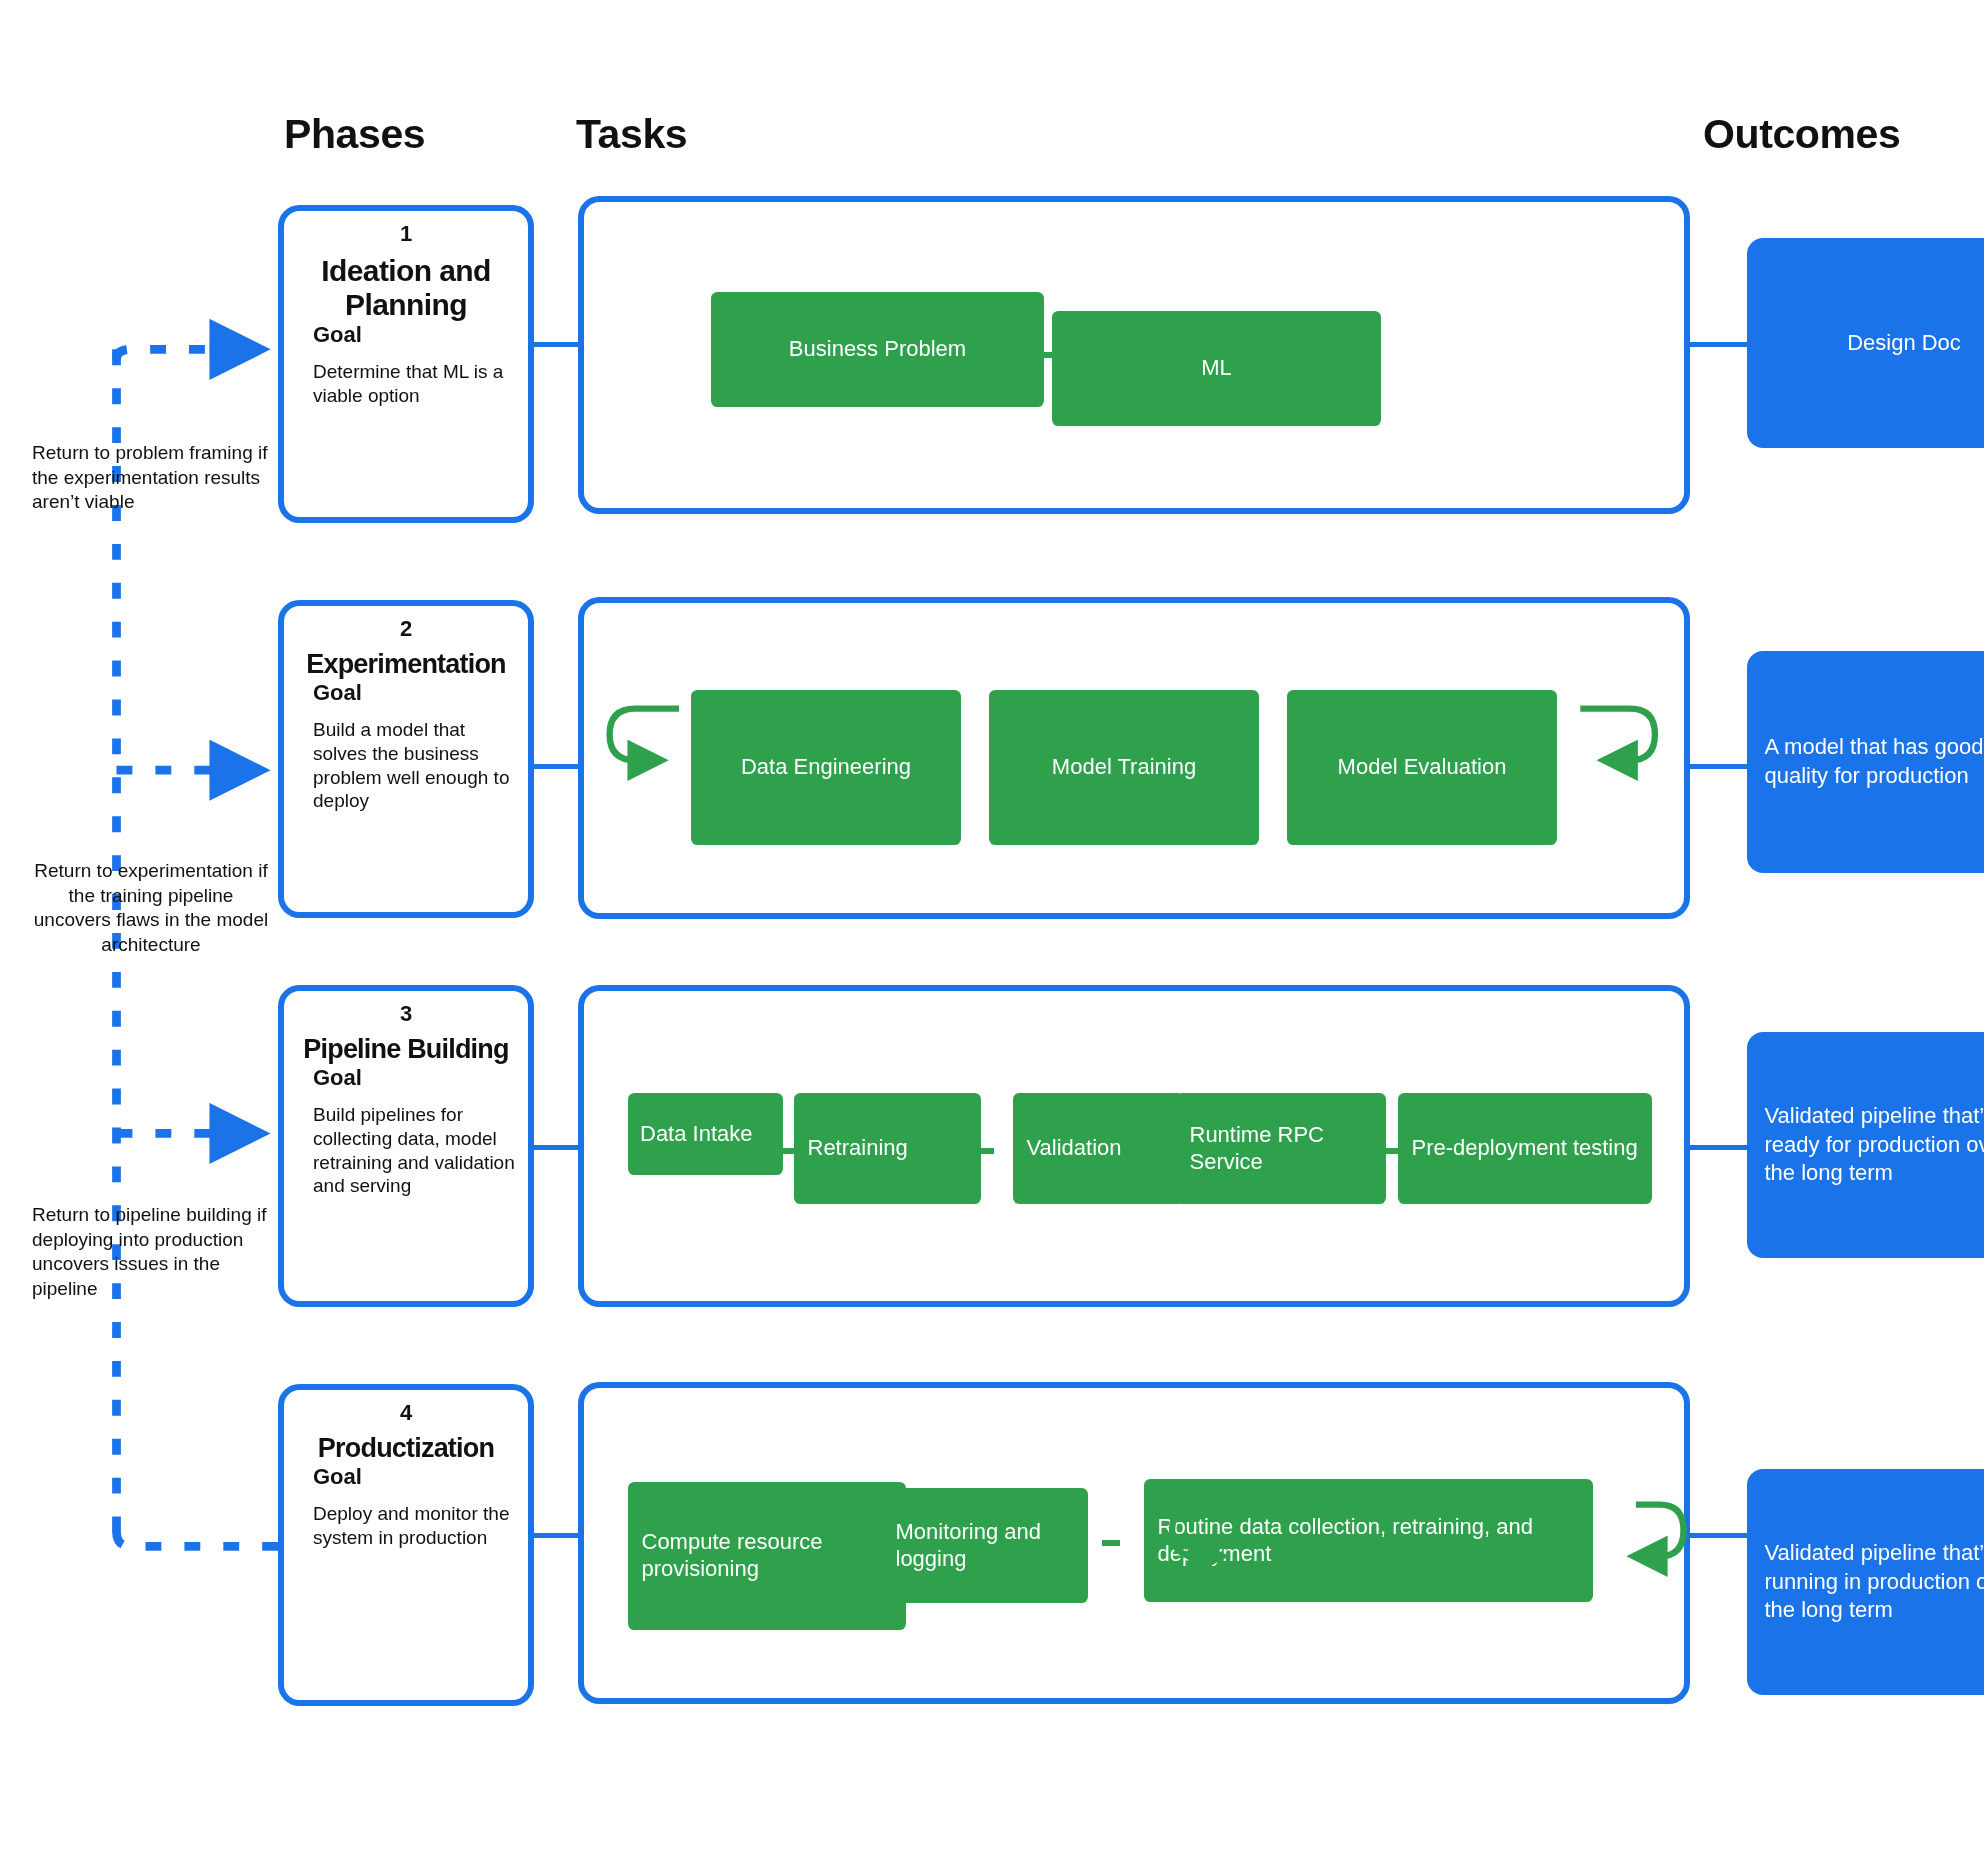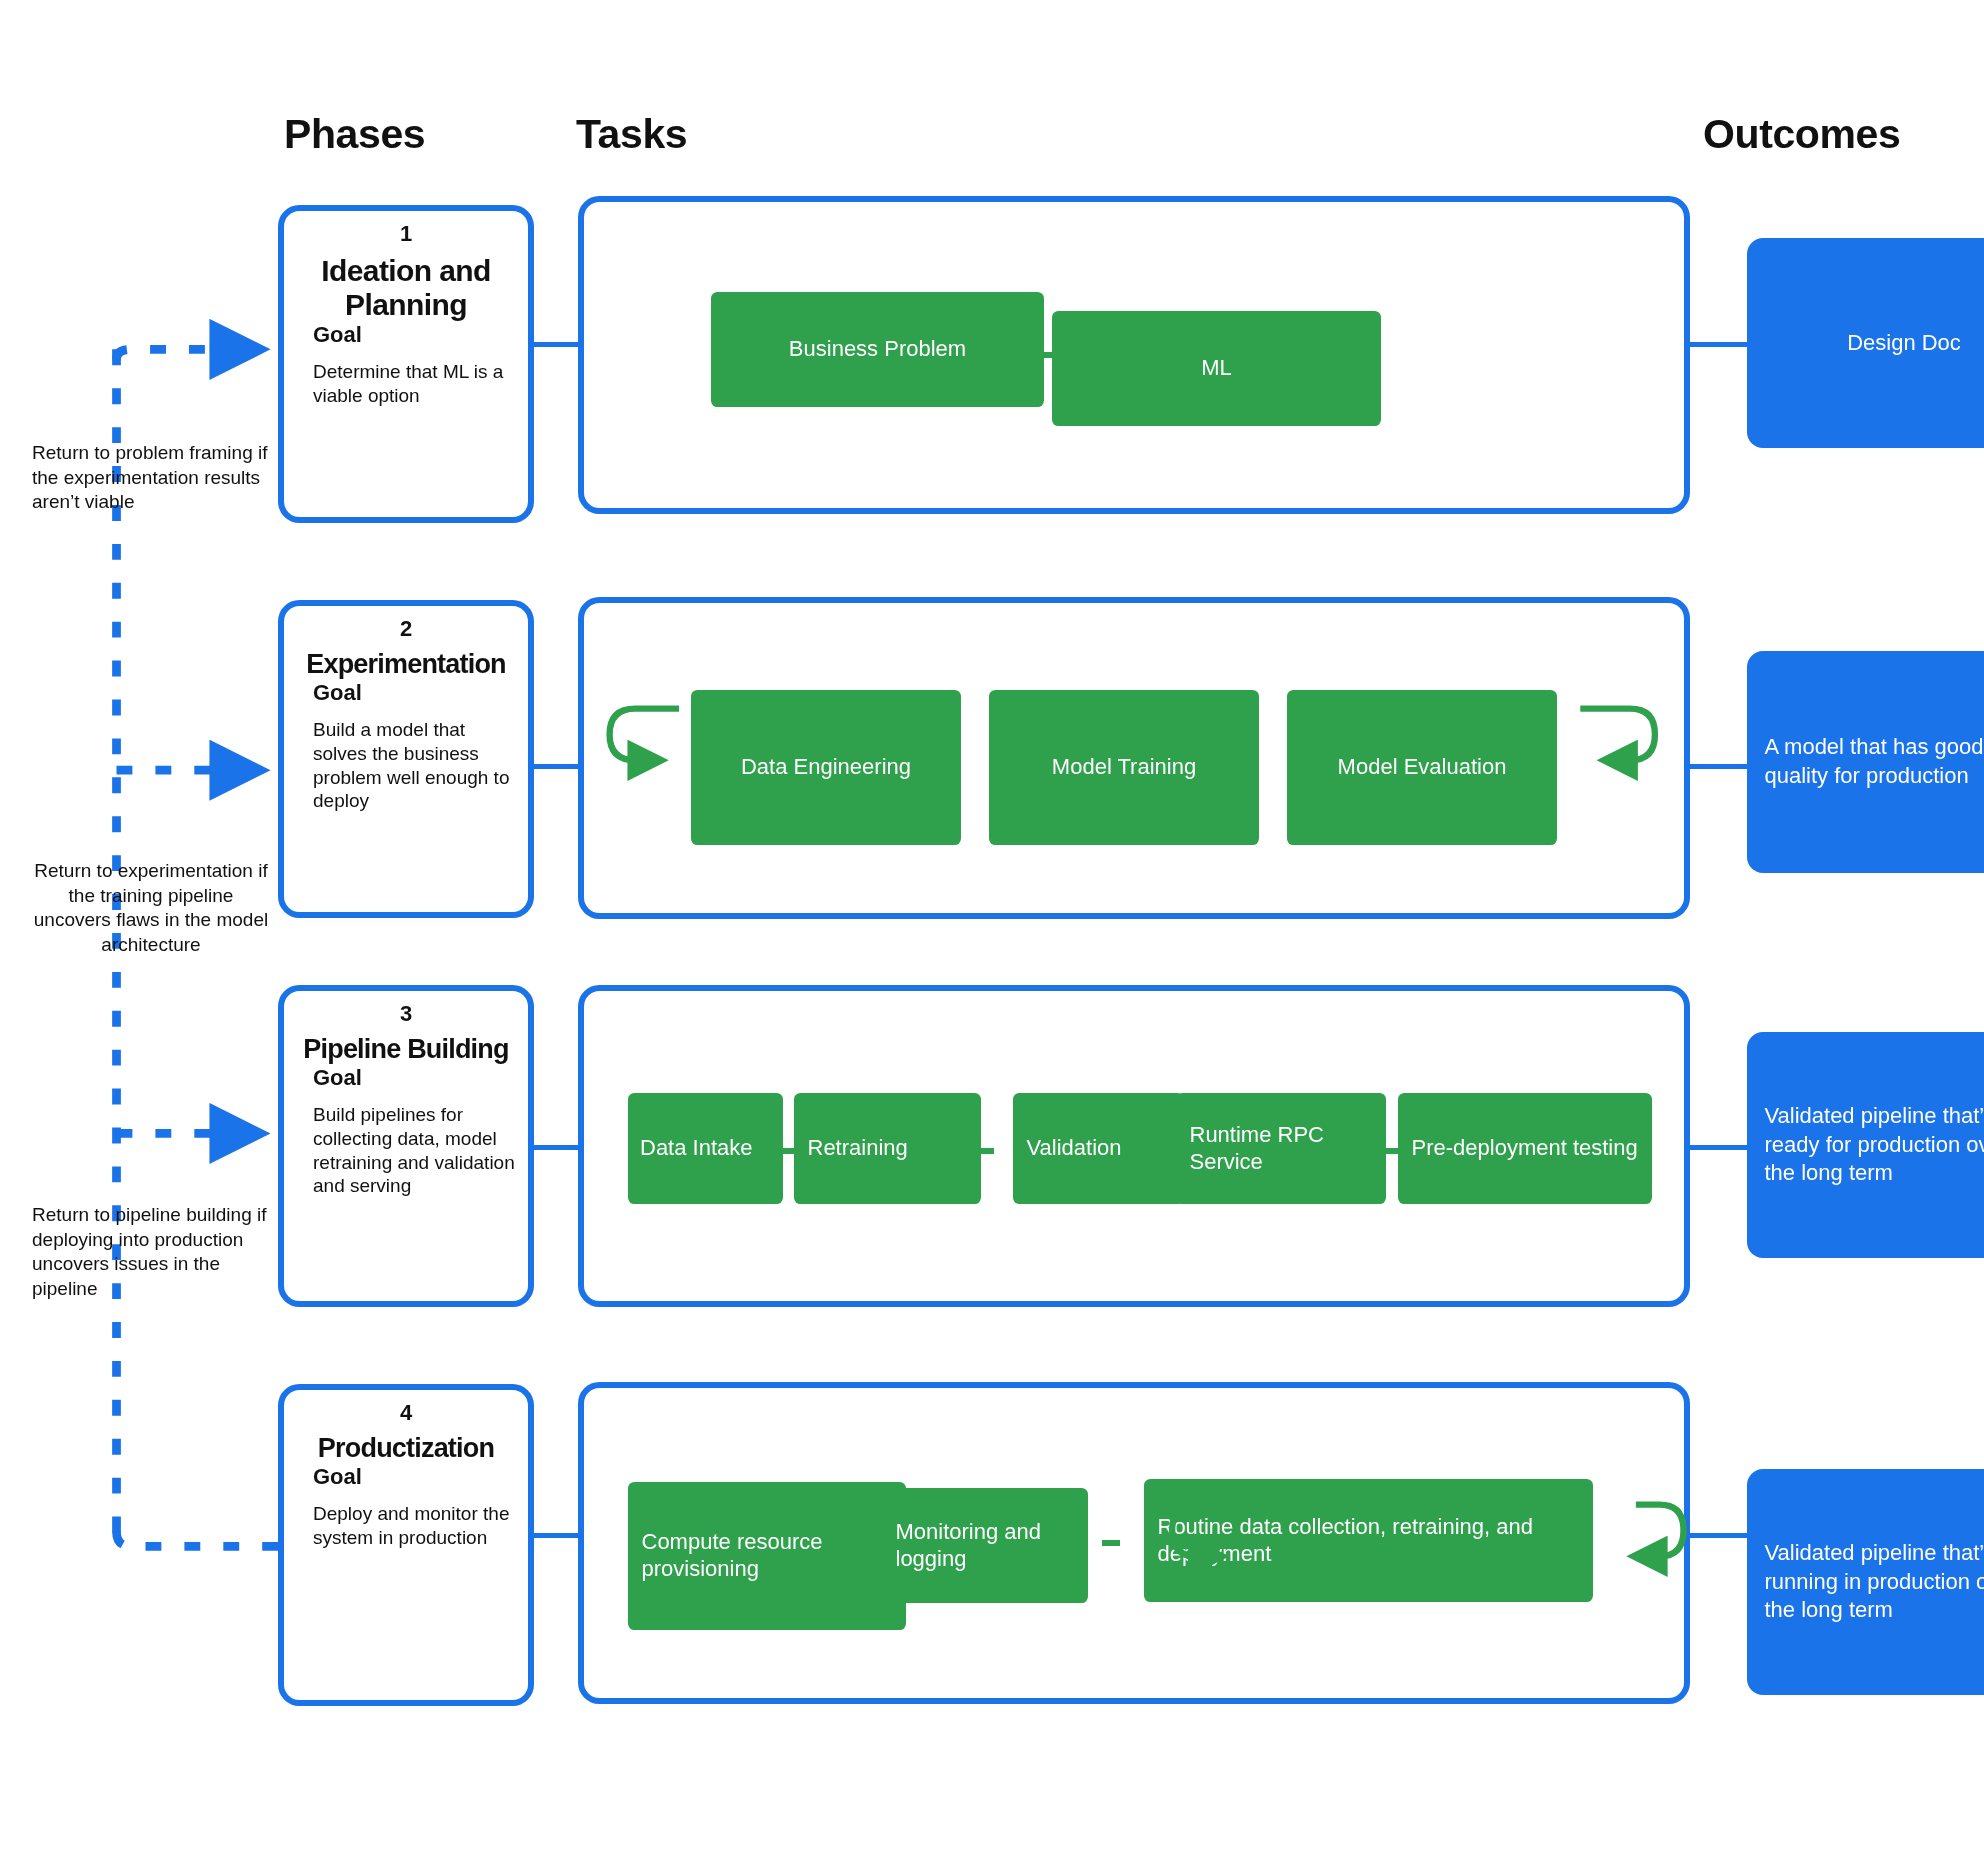--- a/index.html
+++ b/index.html
@@ -233,21 +233,21 @@
       <div class="goal-label">Goal</div>
       <div class="goal-text">Build pipelines for collecting data, model retraining and validation and serving</div>
     </div>
   </div>
 
   <div class="task-box" style="left:578px;top:985px;width:1112px;height:322px;">
     <div class="chip-link" style="left:196px;top:157px;width:16px;"></div>
     <div class="chip-link" style="left:394px;top:157px;width:16px;"></div>
     <div class="chip-link" style="left:577px;top:157px;width:16px;"></div>
     <div class="chip-link" style="left:799px;top:157px;width:16px;"></div>
-    <div class="chip left" style="left:44px;top:102px;width:155px;height:111px;padding-left:12px;">Data Intake</div>
+    <div class="chip left" style="left:44px;top:102px;width:155px;height:82px;padding-left:12px;">Data Intake</div>
     <div class="chip left" style="left:210px;top:102px;width:187px;height:111px;">Retraining</div>
     <div class="chip left" style="left:409px;top:102px;width:171px;height:111px;margin-left:20px;">Validation</div>
     <div class="chip left" style="left:592px;top:102px;width:210px;height:111px;">Runtime RPC Service</div>
     <div class="chip left" style="left:814px;top:102px;width:254px;height:111px;">Pre-deployment testing</div>
   </div>
 
   <div class="outcome" style="left:1747px;top:1032px;width:314px;height:226px;">Validated pipeline that’s ready for production over the long term</div>
 
   <div class="stub" style="left:528px;top:1533px;width:52px;"></div>
   <div class="stub" style="left:1687px;top:1533px;width:60px;"></div>

